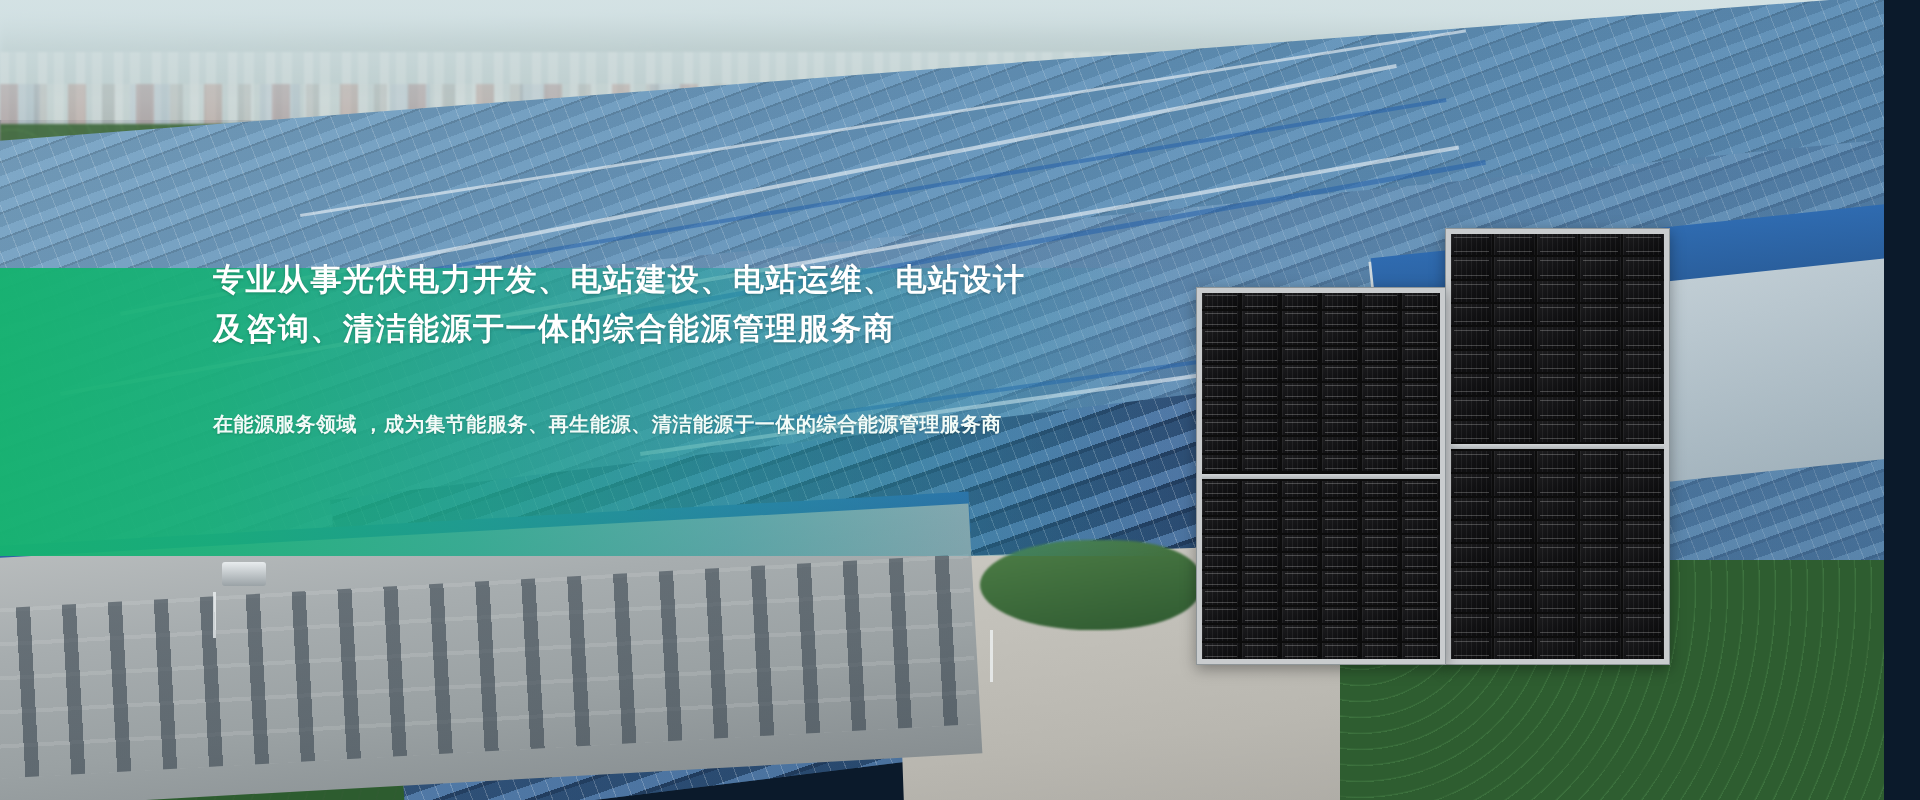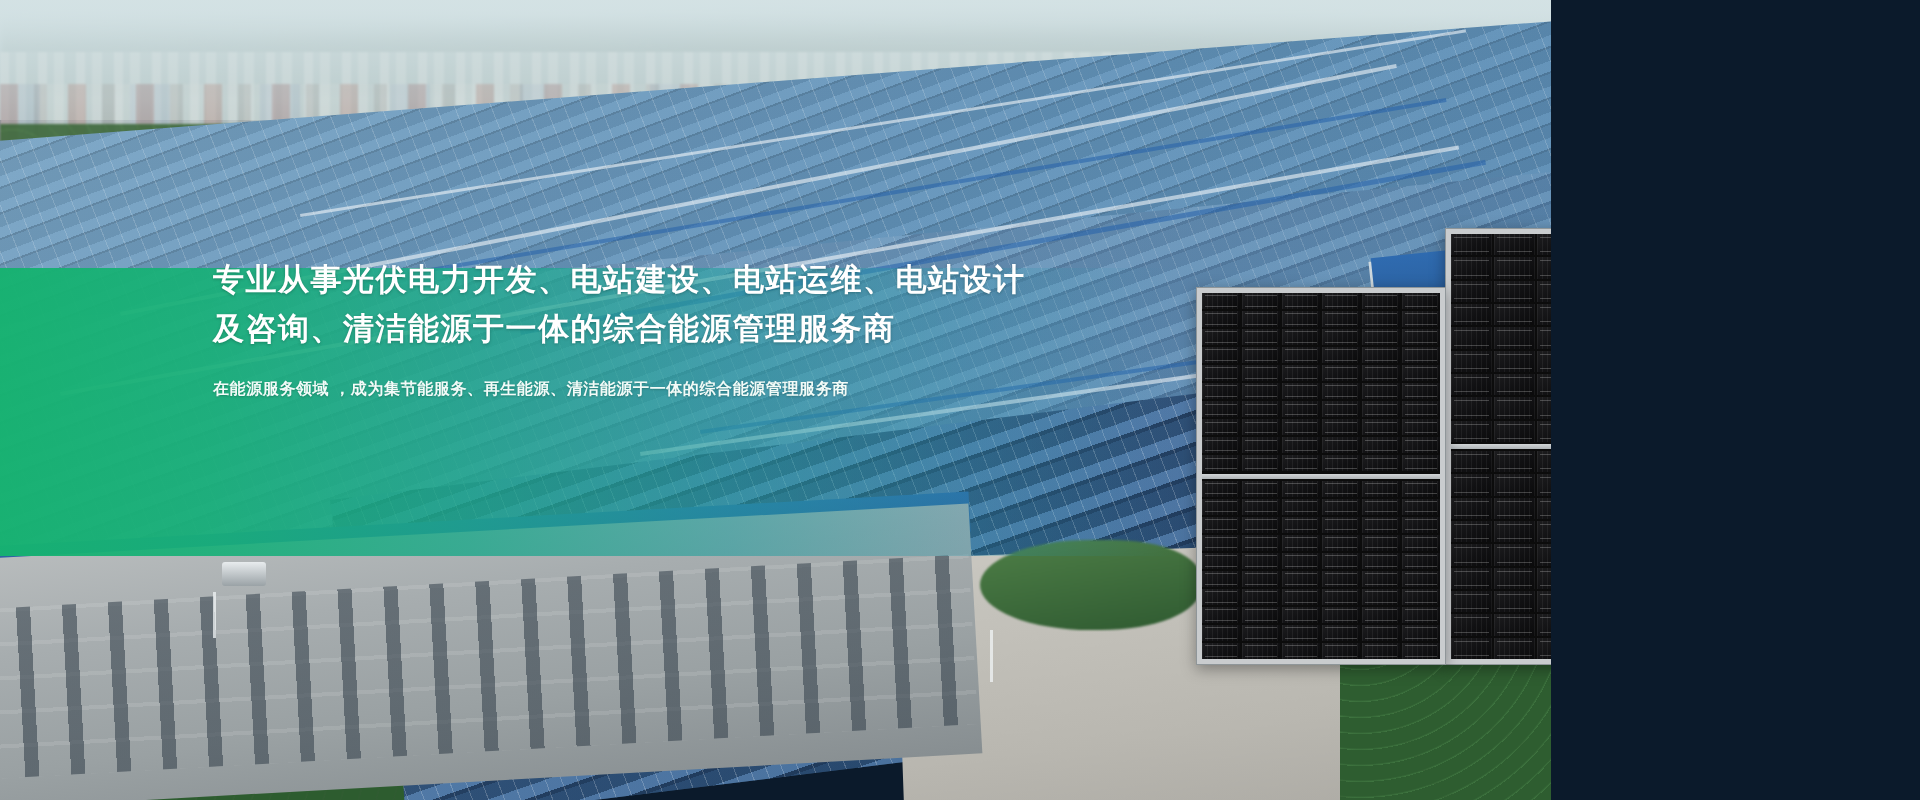--- a/index.html
+++ b/index.html
@@ -1,20 +1,20 @@
 <!DOCTYPE html>
 <html><head>
 <meta charset="utf-8">
 <title>Solar Banner</title>
 <style>
   * { margin:0; padding:0; box-sizing:border-box; }
   html,body { width:1920px; height:800px; overflow:hidden; background:#0b1a2b; }
   body { font-family:"Liberation Sans","DejaVu Sans",sans-serif; }
 
-  #stage { position:relative; width:1551px; height:800px; overflow:hidden; }
+  #stage { position:relative; width:1884px; height:800px; overflow:hidden; }
 
   
   .photo { position:absolute; inset:0; overflow:hidden; }
 
   
   .sky {
     position:absolute; left:0; top:0; width:1920px; height:120px;
     background:linear-gradient(180deg,#cfe0e4 0%,#c3d6da 40%,#bcd0d2 70%,#b7cbcb 100%);
   }
   .hills {
@@ -207,21 +207,21 @@
   }
 
   
   .copy { position:absolute; left:213px; top:255px; width:960px; }
   .headline {
     color:#ffffff; font-size:31px; font-weight:700; line-height:49px;
     letter-spacing:1.5px; white-space:nowrap;
     text-shadow:0 1px 3px rgba(0,40,30,.30);
   }
   .subline {
-    margin-top:26px; color:#f2fbf8; font-size:16px; font-weight:700;
+    margin-top:58px; color:#f2fbf8; font-size:20px; font-weight:700;
     letter-spacing:.6px; white-space:nowrap;
     text-shadow:0 1px 2px rgba(0,40,30,.28);
   }
 
   
   .panel {
     position:absolute;
     background:#c9ccce;
     border:1px solid #8f9699;
     padding:5px;

